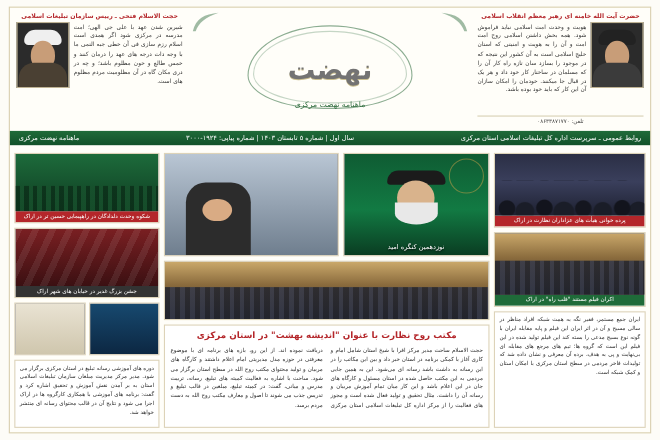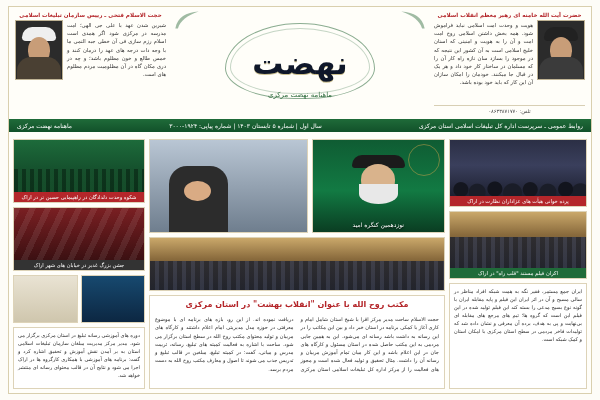--- a/index.html
+++ b/index.html
@@ -40,21 +40,21 @@
     border-radius:50% 50% 46% 46%/60% 60% 40% 40%;
     opacity:.55;
   }
   .logo-frame:before{
     content:"";position:absolute;inset:4px;
     border:1px solid #2e6b3d;border-radius:inherit;opacity:.5;
   }
   .logo-word{
     position:relative;
     font-family:"DejaVu Sans","Liberation Sans",sans-serif;
-    font-size:31px;font-weight:bold;color:#0f172a;
+    font-size:25px;font-weight:bold;color:#737373;
     letter-spacing:-1px;
     text-shadow:0 1px 0 #cbbf8f;
     direction:rtl;
   }
   .logo-sub{
     position:absolute;bottom:10px;left:0;right:0;text-align:center;
     font-size:7px;color:#2e6b3d;letter-spacing:.5px;
   }
   .corner{
     position:absolute;width:26px;height:22px;opacity:.45;
@@ -306,21 +306,21 @@
           </div>
         </div>
 
         <div class="card">
           <div class="photo" style="height:52px">
             <div class="scene s-hall"></div>
           </div>
         </div>
 
         <div class="card" style="flex:1;display:flex;flex-direction:column">
-          <div class="headline">مکتب روح الله با عنوان "انقلاب بهشت" در استان مرکزی</div>
+          <div class="headline">مکتب روح نظارت با عنوان "اندیشه بهشت" در استان مرکزی</div>
           <div class="article">حجت الاسلام ساحت مدیر مرکز اقرا با شیخ استان شامل امام و کاری آغاز با کمکی برنامه در استان خبر داد و بین این مکاتب را در این رسانه به داشت باشد رسانه ای می‌شود. این به همین جایی مردمی به این مکتب حاصل شده در استان مسئول و کارگاه های جان در این اعلام باشد و این کار میان تمام آموزش مربیان و رسانه آن را داشت. مثال تحقیق و تولید فعال شده است و مجوز های فعالیت را از مرکز اداره کل تبلیغات اسلامی استان مرکزی دریافت نموده اند. از این رو، بازه های برنامه ای با موضوع معرفتی در حوزه مدل مدیریتی امام اعلام داشتند و کارگاه های مربیان و تولید محتوای مکتب روح الله در سطح استان برگزار می شود. ساحت با اشاره به فعالیت کمیته های تبلیغ، رسانه، تربیت مدرس و میانی، گفت: در کمیته تبلیغ، مبلغین در قالب تبلیغ و تدریس جذب می شوند تا اصول و معارف مکتب روح الله به دست مردم برسد.</div>
         </div>
       </div>
 
       <div class="col col-left">
         <div class="card">
           <div class="photo" style="height:52px">
             <div class="scene s-green"></div>
           </div>
           <div class="cap">شکوه وحدت دلدادگان در راهپیمایی حسین تر در اراک</div>

